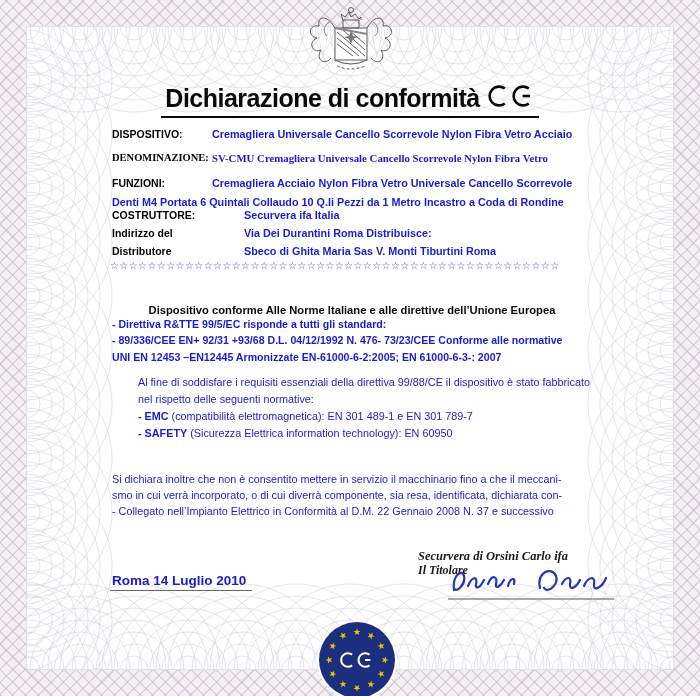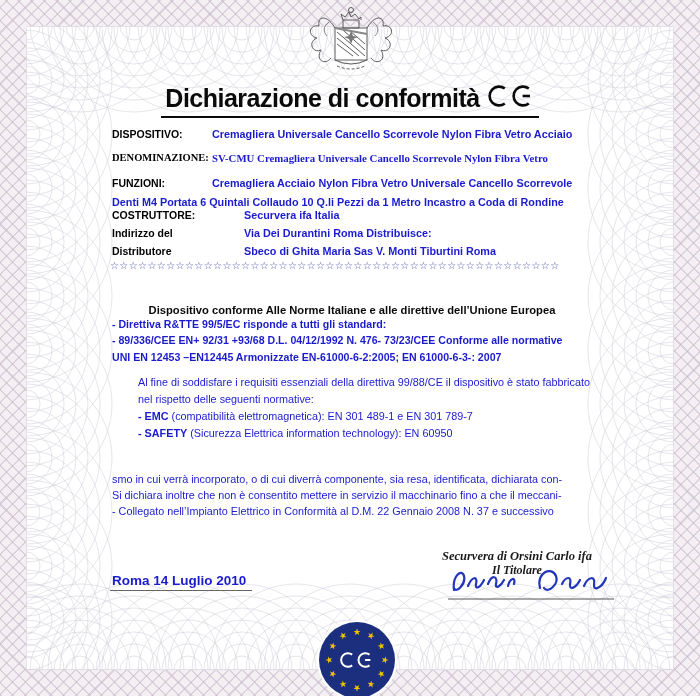--- a/index.html
+++ b/index.html
@@ -55,21 +55,21 @@
   .norms{
     left:112px;top:374px;width:540px;
     font-size:10.8px;color:#1b1bce;line-height:17px;white-space:nowrap;margin-left:26px;
   }
   .norms b{font-weight:bold;}
   .declaration{
     left:112px;top:471px;width:540px;
     font-size:10.8px;color:#1b1bce;line-height:16.2px;white-space:nowrap;
   }
 
-  .sig-block{left:402px;top:549px;width:230px;text-align:center;}
+  .sig-block{left:418px;top:549px;width:230px;}
   .sig-company{font-family:"Liberation Serif",serif;font-style:italic;font-weight:bold;
     font-size:12.5px;color:#1a1a1a;white-space:nowrap;}
   .sig-role{font-family:"Liberation Serif",serif;font-style:italic;font-weight:bold;
     font-size:12px;color:#1a1a1a;margin-top:-1px;}
   .sig-script{left:444px;top:564px;}
 
   .date-line{
     left:110px;top:573px;
     font-size:13.5px;font-weight:bold;color:#1b1bce;
     border-bottom:1px solid #666;padding:0 6px 2px 2px;white-space:nowrap;
@@ -505,22 +505,22 @@
     </div>
 
     <div class="abs norms">
       <div>Al fine di soddisfare i requisiti essenziali della direttiva 99/88/CE il dispositivo è stato fabbricato</div>
       <div>nel rispetto delle seguenti normative:</div>
       <div><b>- EMC</b><span> (compatibilità elettromagnetica): EN 301 489-1 e EN 301 789-7</span></div>
       <div><b>- SAFETY</b><span> (Sicurezza Elettrica information technology): EN 60950</span></div>
     </div>
 
     <div class="abs declaration">
+      <div>Si dichiara inoltre che non è consentito mettere in servizio il macchinario fino a che il meccani-</div>
       <div>smo in cui verrà incorporato, o di cui diverrà componente, sia resa, identificata, dichiarata con-</div>
-      <div>Si dichiara inoltre che non è consentito mettere in servizio il macchinario fino a che il meccani-</div>
       <div>- Collegato nell’Impianto Elettrico in Conformità al D.M. 22 Gennaio 2008 N. 37 e successivo</div>
     </div>
 
     <div class="abs sig-block">
       <div class="sig-company">Securvera di Orsini Carlo ifa</div>
       <div class="sig-role">Il Titolare</div>
     </div>
     <svg class="abs sig-script" width="176" height="40" viewBox="0 0 176 40">
       <g stroke="#2335bb" stroke-width="2.2" fill="none" stroke-linecap="round">
         <path d="M10 26 C8 12 18 4 20 12 C22 20 12 30 10 24 M24 22 C28 12 34 12 32 20 C31 26 36 24 40 16 M44 20 C48 10 54 12 52 20 C51 26 57 22 60 16 M64 22 C66 14 72 12 70 20"></path>

